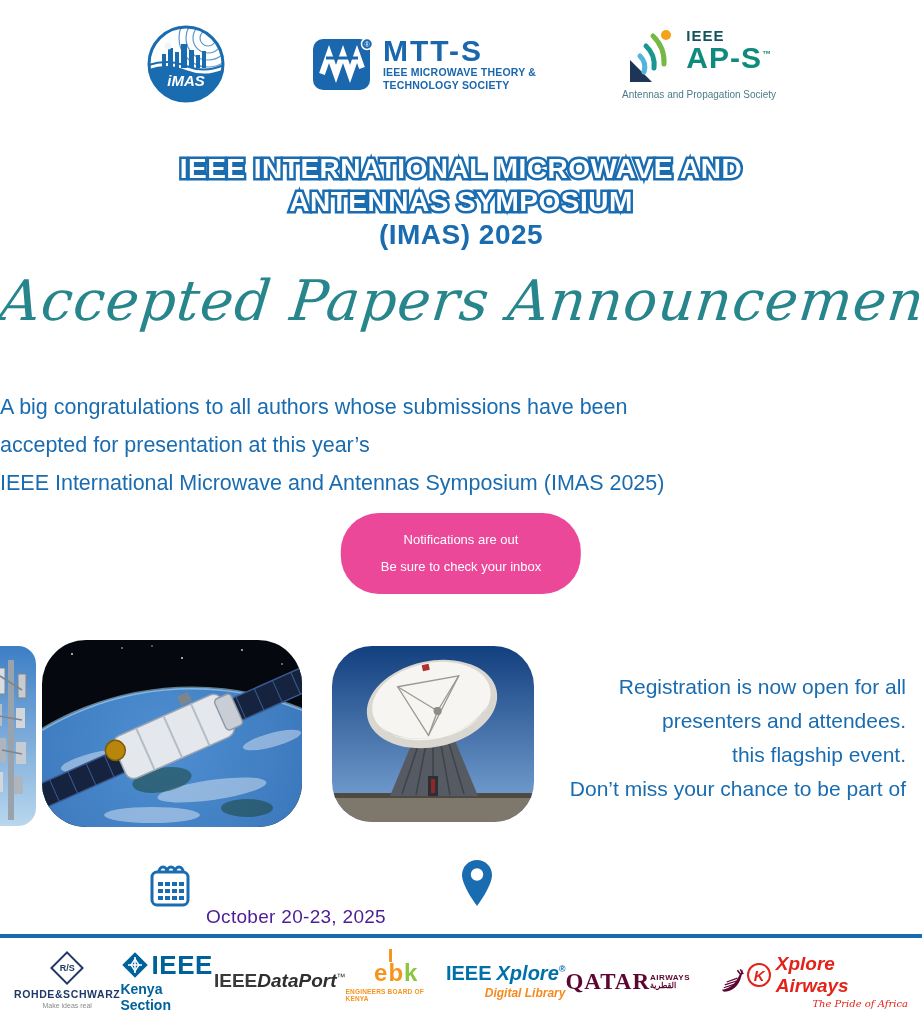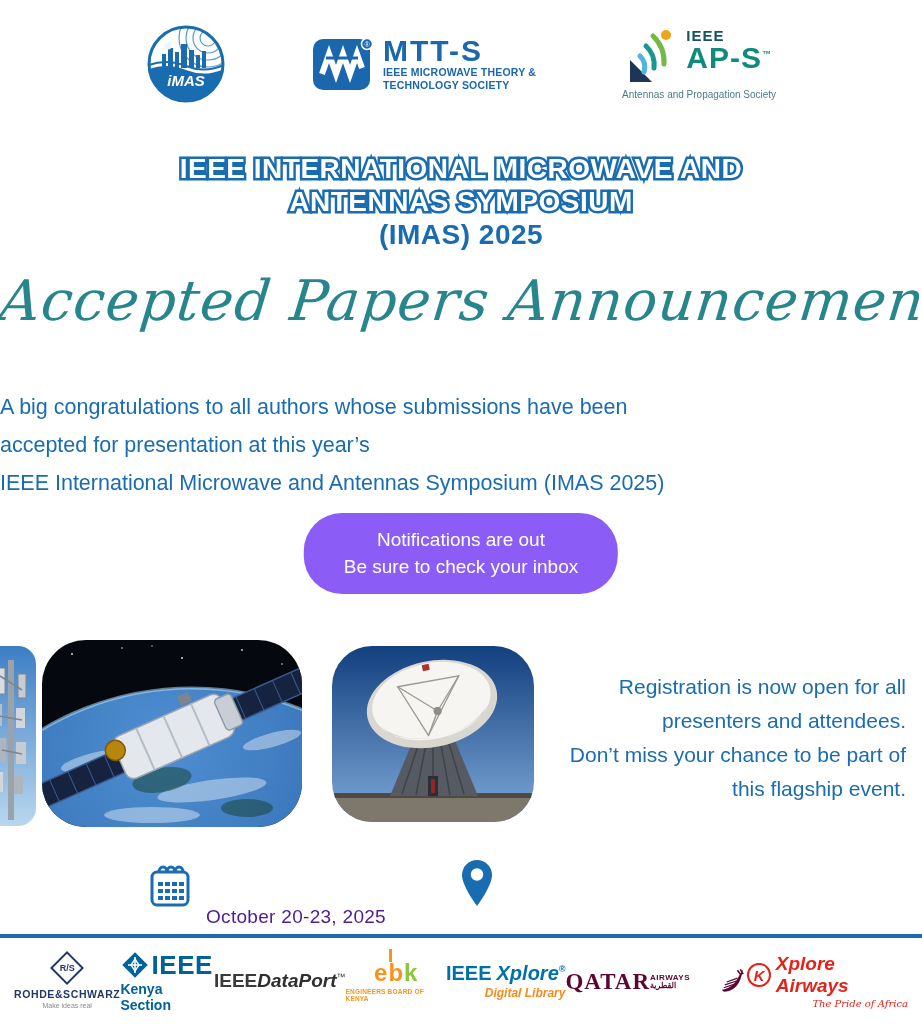--- a/index.html
+++ b/index.html
@@ -45,23 +45,23 @@
     letter-spacing:1px; white-space:nowrap;
   }
 
   
   .congrats { position:absolute; top:388px; left:0; right:0; 
     color:#1a6cb0; font-size:21.5px; line-height:38px; font-weight:500; }
 
   
   .notice-pill {
     position:absolute; top:513px; left:50%; transform:translateX(-50%);
-    background:#8b5cf6; color:#ffffff; border:none; cursor:pointer;
+    background:#ec4899; color:#ffffff; border:none; cursor:pointer;
     border-radius:38px; padding:13px 40px 14px; text-align:center;
-    font-size:19px; line-height:27px; font-family:inherit; font-weight:500;
+    font-size:13px; line-height:27px; font-family:inherit; font-weight:500;
   }
 
   
   .gallery { position:absolute; top:640px; left:0; width:100%; height:192px; }
   .img-card { position:absolute; overflow:hidden; }
   .img-card svg { display:block; width:100%; height:100%; }
   .img-left  { left:-22px; top:6px;  width:58px;  height:180px; border-radius:18px; }
   .img-mid   { left:42px;  top:0;    width:260px; height:187px; border-radius:44px; }
   .img-right { left:332px; top:6px;  width:202px; height:176px; border-radius:40px; }
   .registration {
@@ -338,22 +338,22 @@
           </g>
           <circle cx="104" cy="66" r="4" fill="#8d8d87"></circle>
           <rect x="98" y="18" width="7" height="6" fill="#b03030"></rect>
         </g>
       </svg>
     </div>
 
     <div class="registration">
       <div>Registration is now open for all</div>
       <div>presenters and attendees.</div>
+      <div>this flagship event.</div>
       <div>Don’t miss your chance to be part of</div>
-      <div>this flagship event.</div>
     </div>
   </div>
 
   <div class="event-row">
     <svg class="cal-icon" viewBox="0 0 40 44">
       <rect x="2" y="8" width="36" height="33" rx="5" fill="#ffffff" stroke="#1a6cb0" stroke-width="3"></rect>
       <path d="M9,8 a4,5 0 0 1 8,0" fill="none" stroke="#1a6cb0" stroke-width="3"></path>
       <path d="M17,8 a4,5 0 0 1 8,0" fill="none" stroke="#1a6cb0" stroke-width="3"></path>
       <path d="M25,8 a4,5 0 0 1 8,0" fill="none" stroke="#1a6cb0" stroke-width="3"></path>
       <g fill="#1a6cb0">

